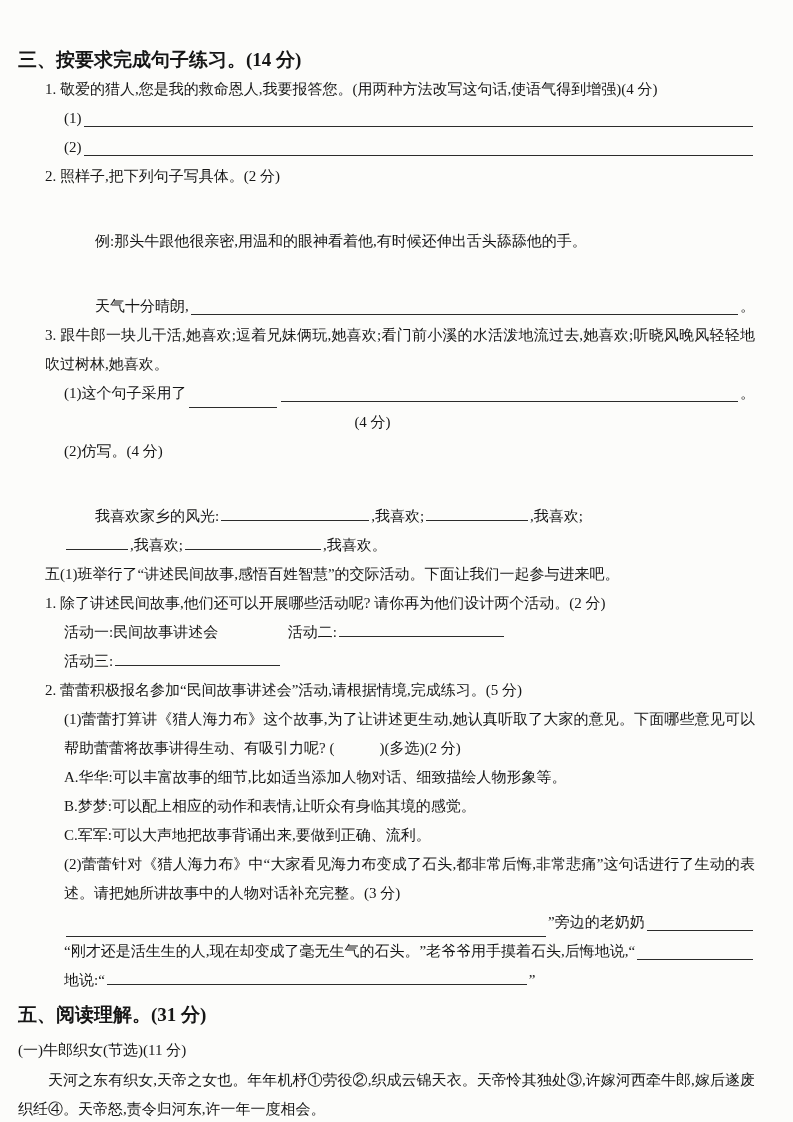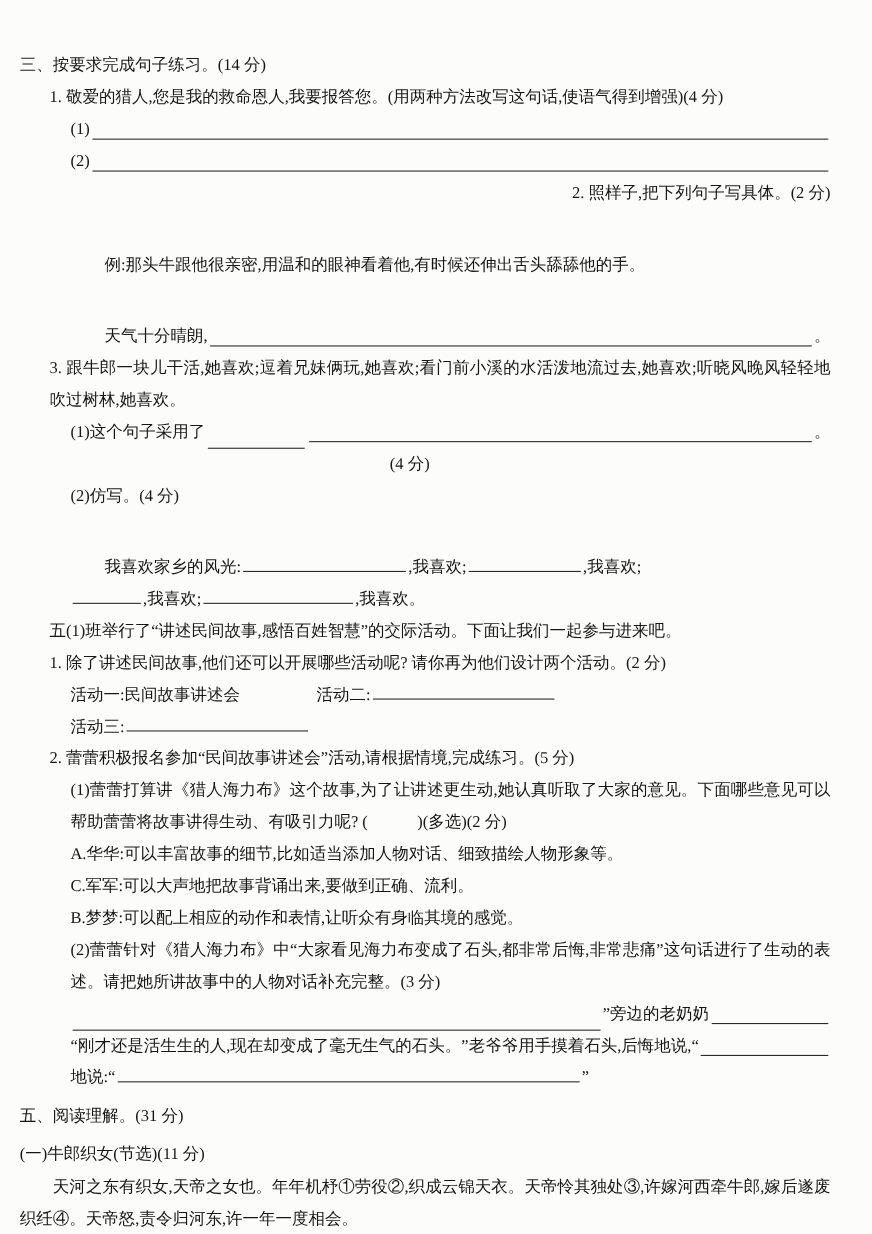--- a/index.html
+++ b/index.html
@@ -6,22 +6,22 @@
   html, body { margin: 0; padding: 0; }
   body {
     width: 793px; height: 1122px;
     background: #fcfcfa; color: #161616;
     font-family: "Liberation Serif", "DejaVu Serif", serif;
     font-size: 15px;
     overflow: hidden;
   }
   .page { padding: 40px 38px 0 18px; }
   .line, .fill-line { line-height: 29px; }
-  .sec-heading { font-weight: 400; line-height: 30px; font-size: 15px; margin-top: 5px; }
-  .ind1 { margin-left: 27px; text-align: right; }
+  .sec-heading { font-weight: 700; line-height: 30px; font-size: 19px; margin-top: 5px; }
+  .ind1 { margin-left: 27px; }
   .ind2 { margin-left: 46px; }
   .ind3 { margin-left: 77px; margin-top: 36px; }
   .just { text-align: justify; }
   .fill-line { display: flex; align-items: flex-end; }
   .fill-line > .txt { white-space: nowrap; }
   .blank-grow {
     flex: 1 1 auto; min-width: 24px; height: 1px;
     border-bottom: 1px solid #2b2b2b; margin: 0 2px 6px 2px;
   }
   .blank {
@@ -84,22 +84,22 @@
     <span class="gap" style="width:62px"></span>
     <span>活动二:</span><span class="blank" style="width:165px"></span>
   </div>
   <div class="line ind2">
     <span>活动三:</span><span class="blank" style="width:165px"></span>
   </div>
 
   <div class="line ind1 just">2. 蕾蕾积极报名参加“民间故事讲述会”活动,请根据情境,完成练习。(5 分)</div>
   <div class="line ind2 just">(1)蕾蕾打算讲《猎人海力布》这个故事,为了让讲述更生动,她认真听取了大家的意见。下面哪些意见可以帮助蕾蕾将故事讲得生动、有吸引力呢? (　　　)(多选)(2 分)</div>
   <div class="line ind2 just">A.华华:可以丰富故事的细节,比如适当添加人物对话、细致描绘人物形象等。</div>
+  <div class="line ind2 just">B.梦梦:可以配上相应的动作和表情,让听众有身临其境的感觉。</div>
   <div class="line ind2 just">C.军军:可以大声地把故事背诵出来,要做到正确、流利。</div>
-  <div class="line ind2 just">B.梦梦:可以配上相应的动作和表情,让听众有身临其境的感觉。</div>
   <div class="line ind2 just">(2)蕾蕾针对《猎人海力布》中“大家看见海力布变成了石头,都非常后悔,非常悲痛”这句话进行了生动的表述。请把她所讲故事中的人物对话补充完整。(3 分)</div>
 
   <div class="fill-line ind2">
     <span class="blank" style="width:480px; flex:0 0 auto;"></span>
     <span class="txt">”旁边的老奶奶</span>
     <span class="blank-grow"></span>
   </div>
   <div class="fill-line ind2">
     <span class="txt">“刚才还是活生生的人,现在却变成了毫无生气的石头。”老爷爷用手摸着石头,后悔地说,“</span>
     <span class="blank-grow"></span>

